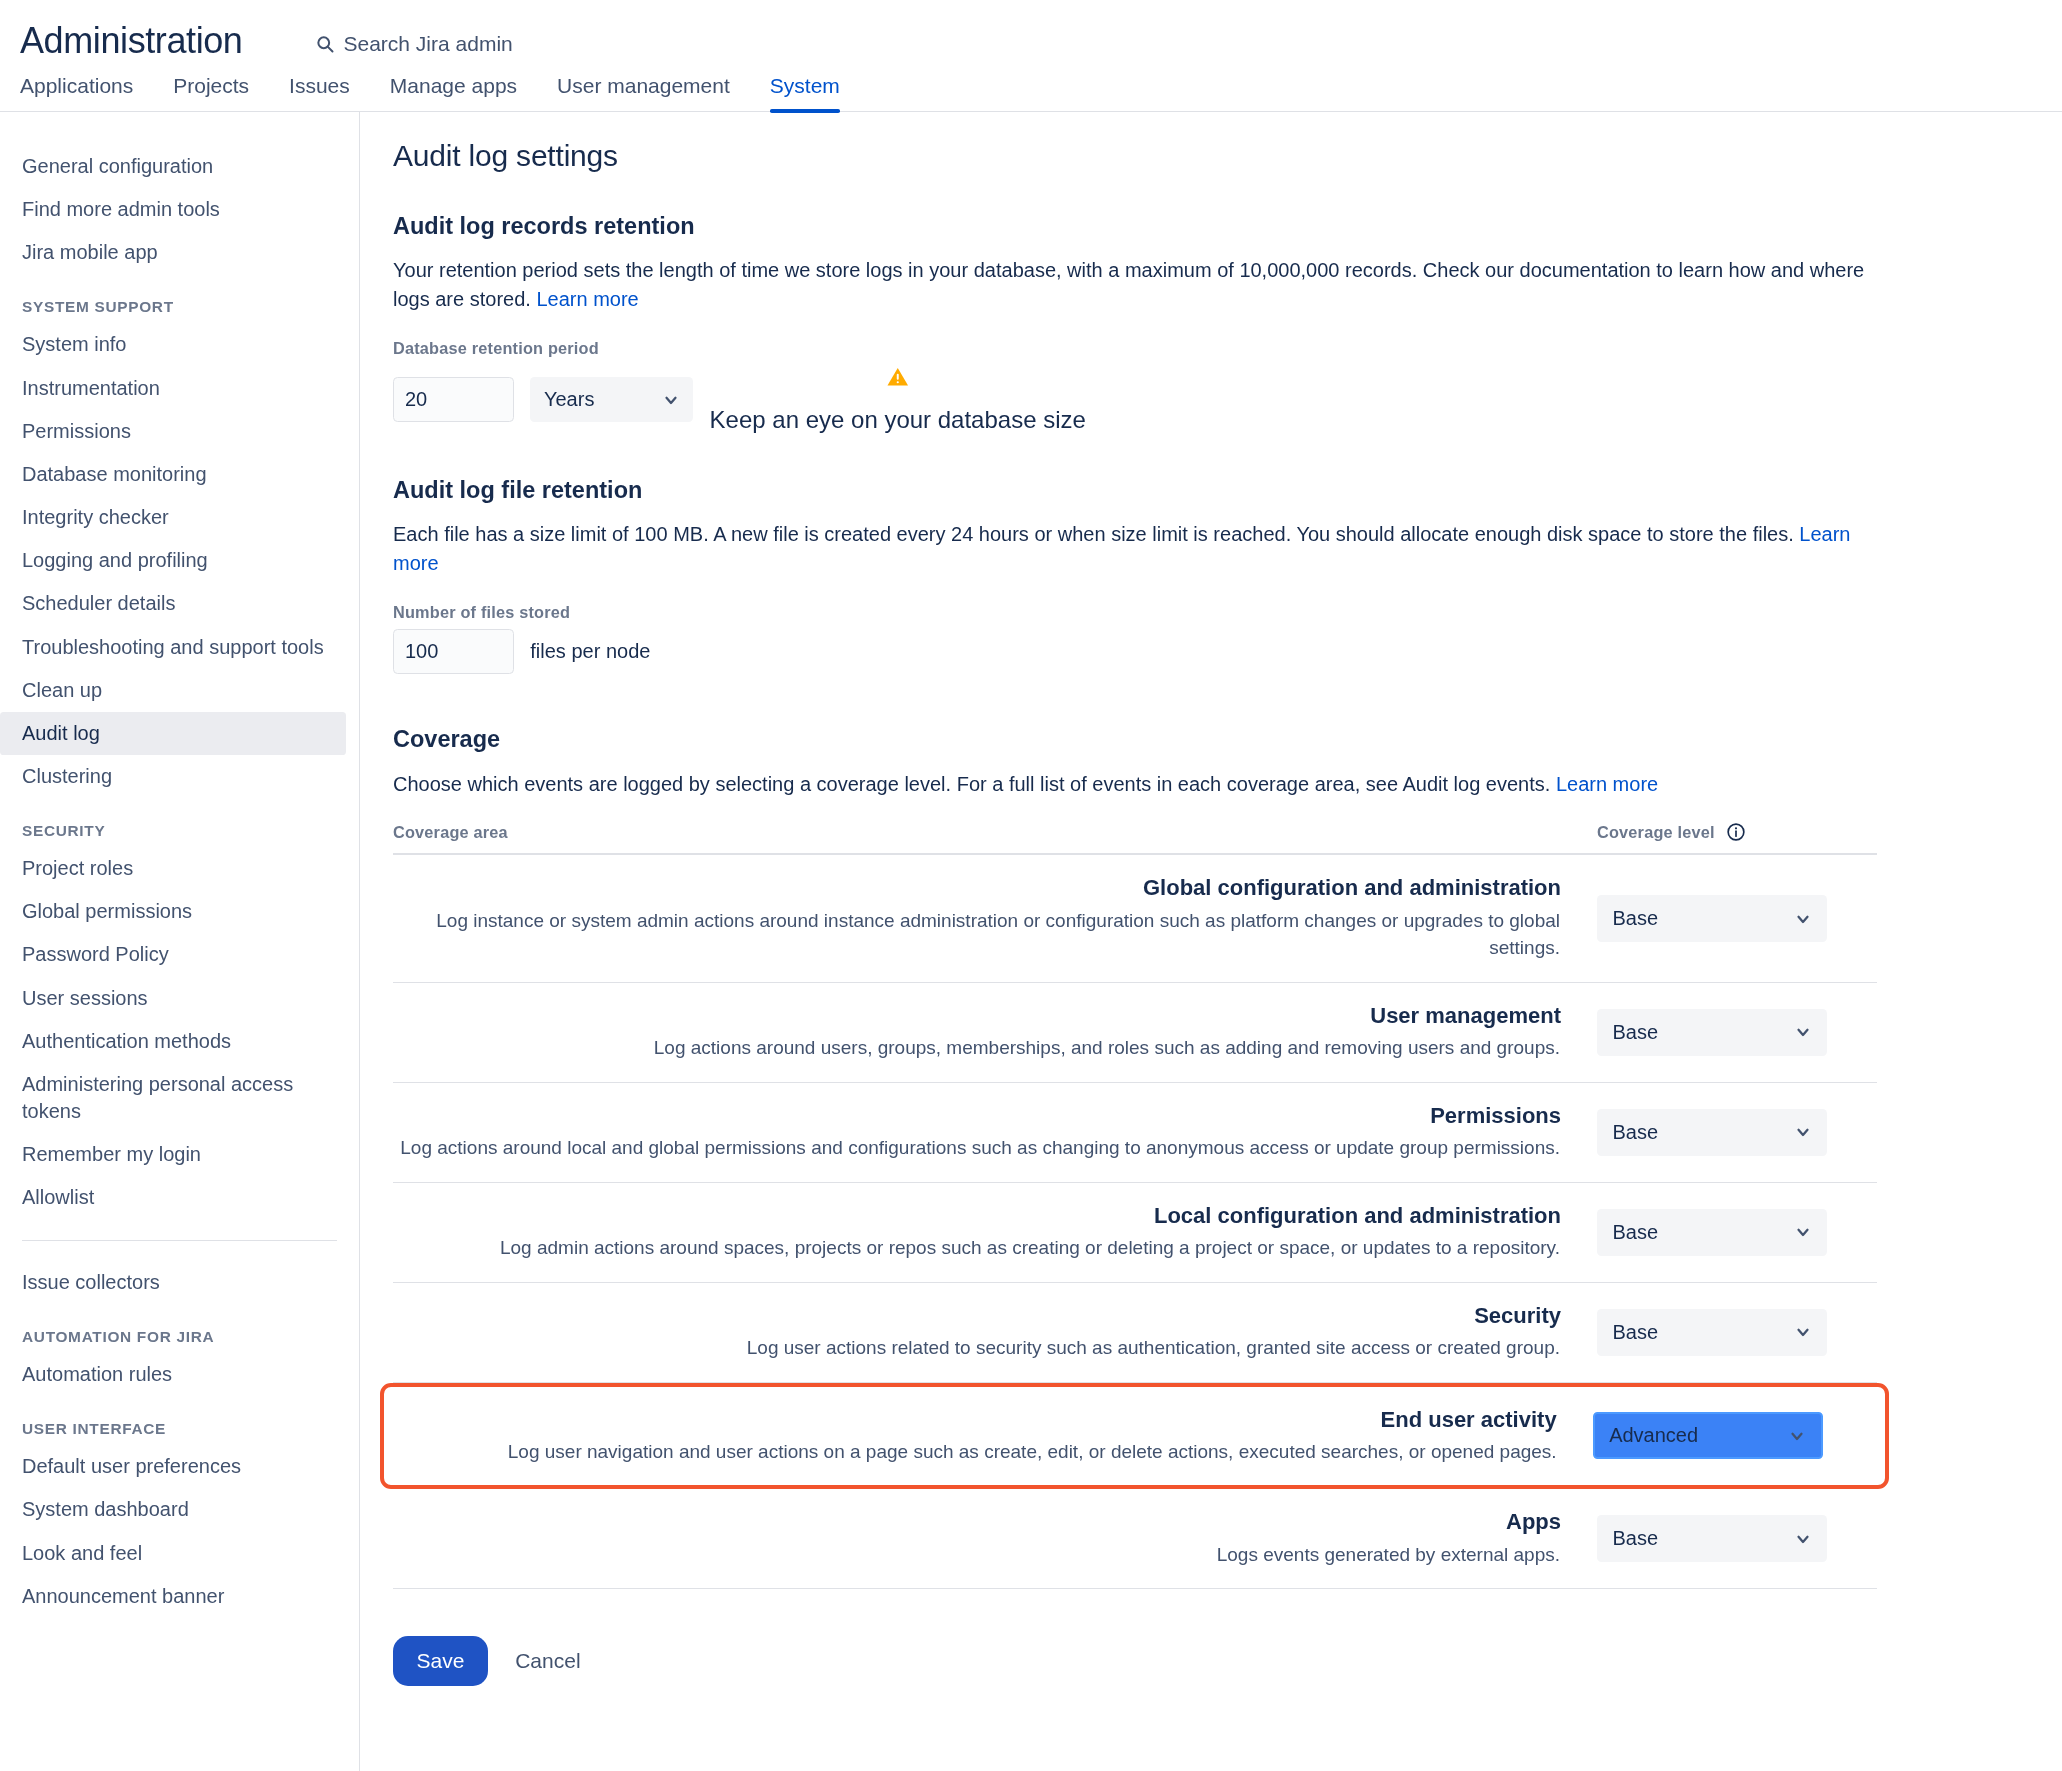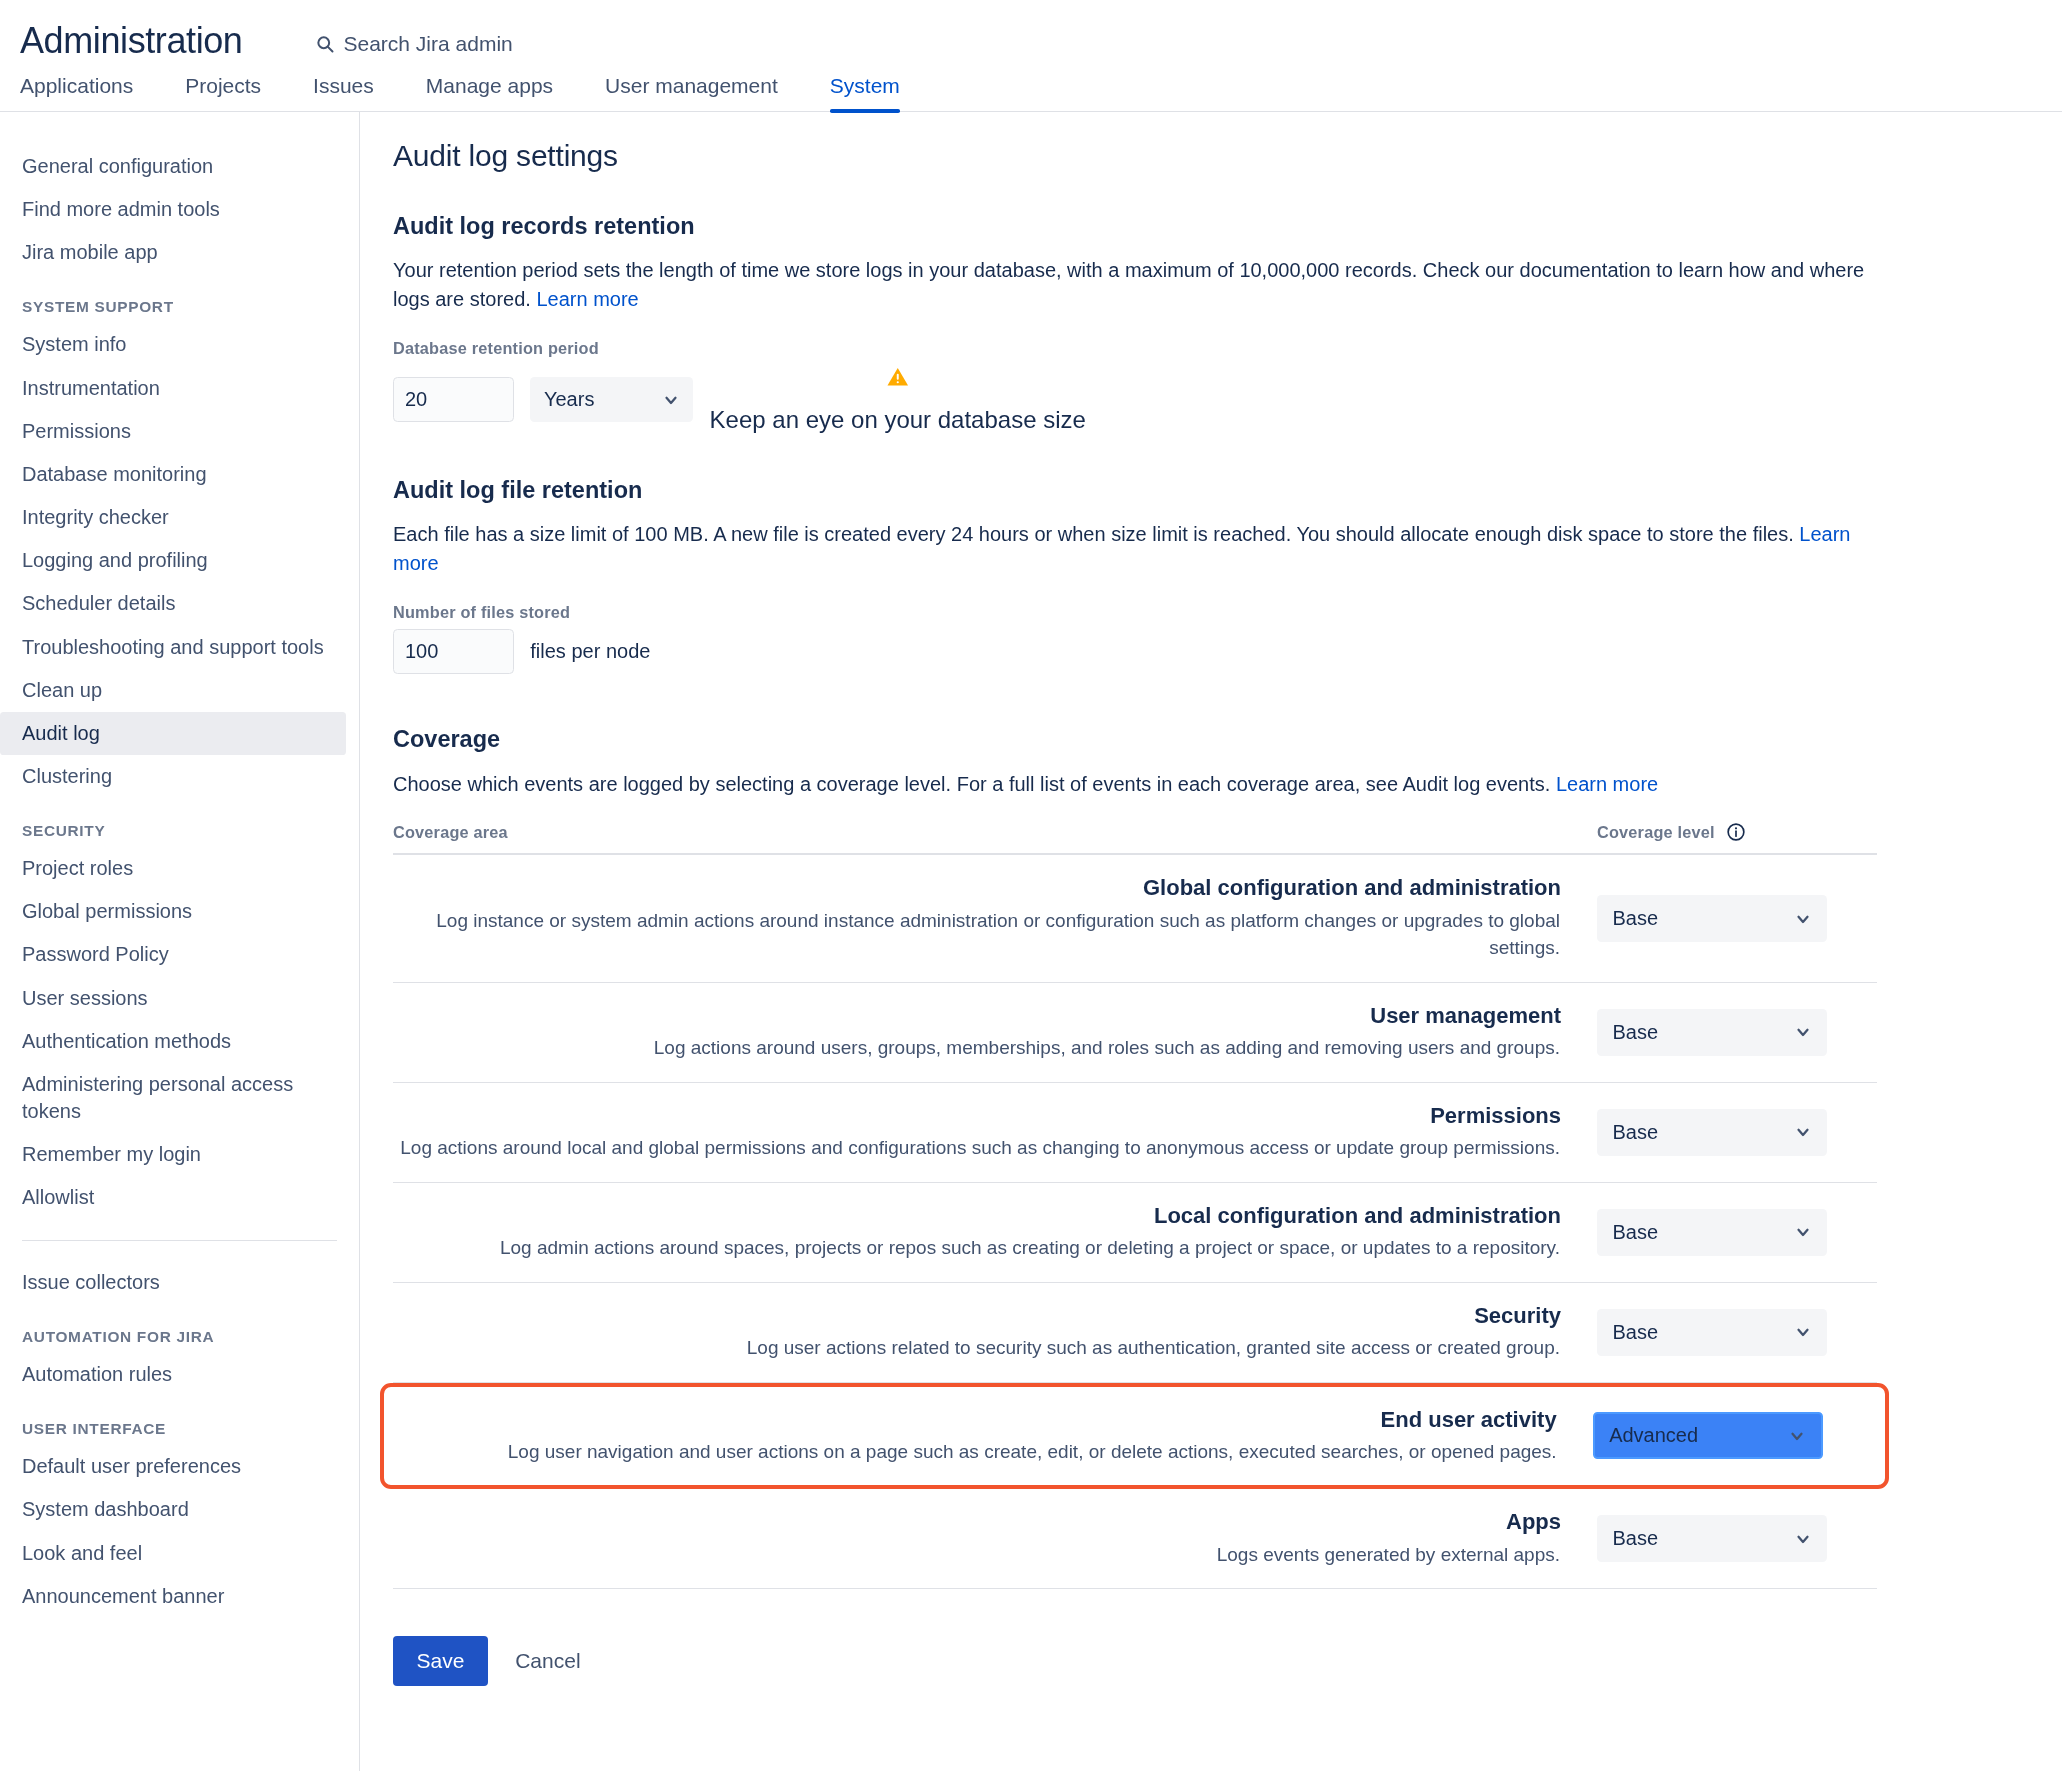--- a/index.html
+++ b/index.html
@@ -25,21 +25,21 @@
   .admin-search {
     display: flex; align-items: center; gap: 9px;
     margin-left: 40px; margin-top: 7.2px;
     color: #42526E; font-size: 21px;
   }
   .search-glyph { display: inline-flex; align-items: center; }
   .search-glyph svg { display: block; }
 
   
   .tabbar {
-    display: flex; align-items: flex-end; gap: 16px;
+    display: flex; align-items: flex-end; gap: 4px;
     padding-left: 20px;
     height: 47px;
     border-bottom: 1.8px solid #DFE1E6;
   }
   .tab {
     font-size: 21px; color: #42526E;
     padding: 0 18px 12.7px 18px;
     position: relative; cursor: pointer;
     white-space: nowrap;
   }
@@ -184,21 +184,21 @@
     padding-left: 12.7px; padding-right: 12.7px;
     margin-left: -12.7px;
     width: 1509px;
   }
   .cov-row.highlight + .cov-row { border-top: none; }
 
   
   .actions { display: flex; align-items: center; gap: 11px; margin-top: 47px; }
   .btn-primary {
     background: #1F53C4; color: #FFFFFF;
-    border: none; border-radius: 4px;
+    border: none; border-radius: 15px;
     font-size: 21px; font-family: "Liberation Sans", sans-serif;
     padding: 12.7px 23.5px; cursor: pointer;
   }
   .btn-subtle {
     background: transparent; color: #42526E;
     border: none; border-radius: 4.5px;
     font-size: 21px; font-family: "Liberation Sans", sans-serif;
     padding: 12.7px 16.3px; cursor: pointer;
   }
 </style>

